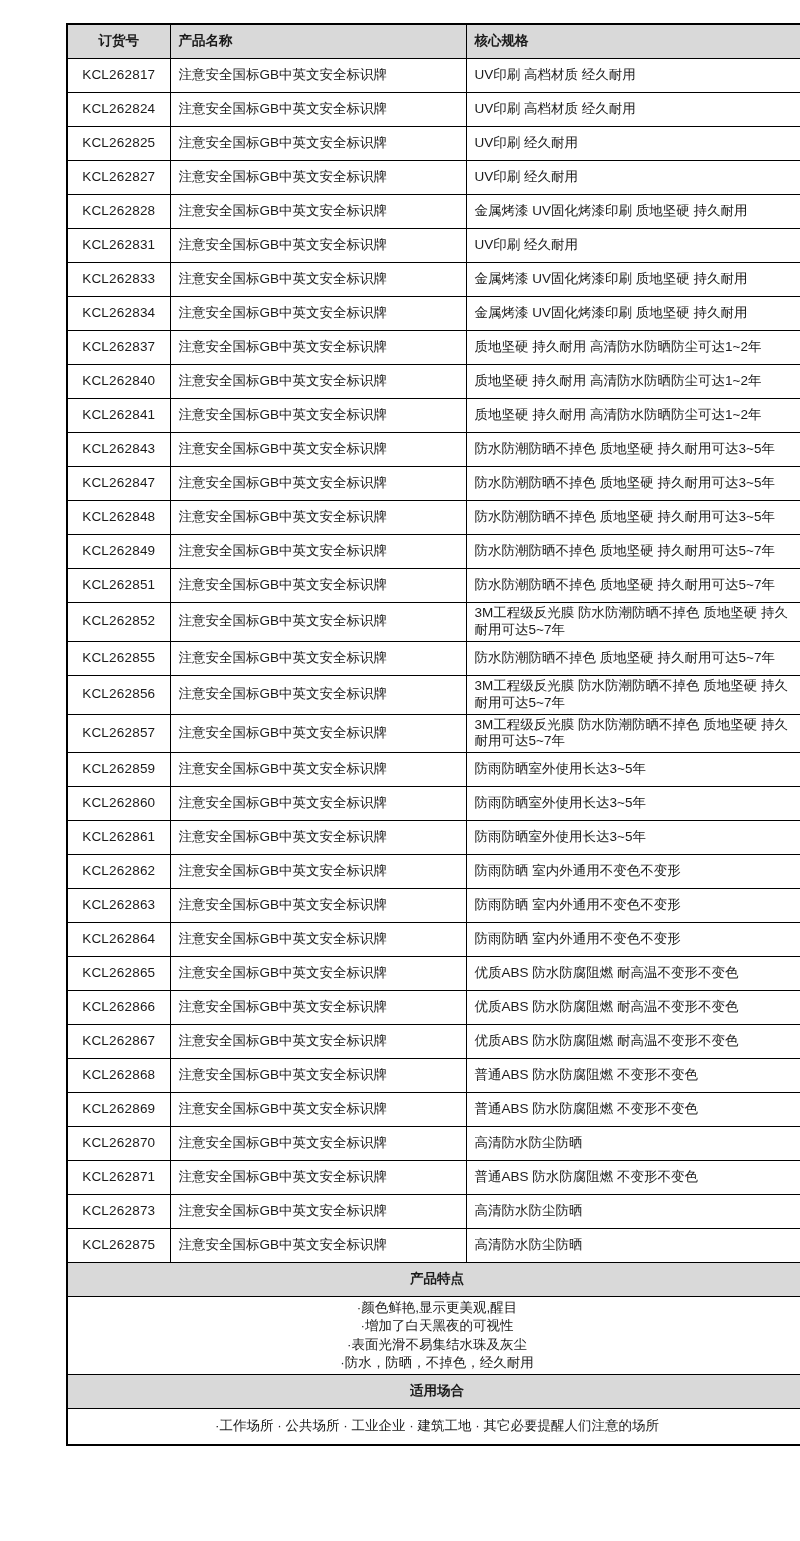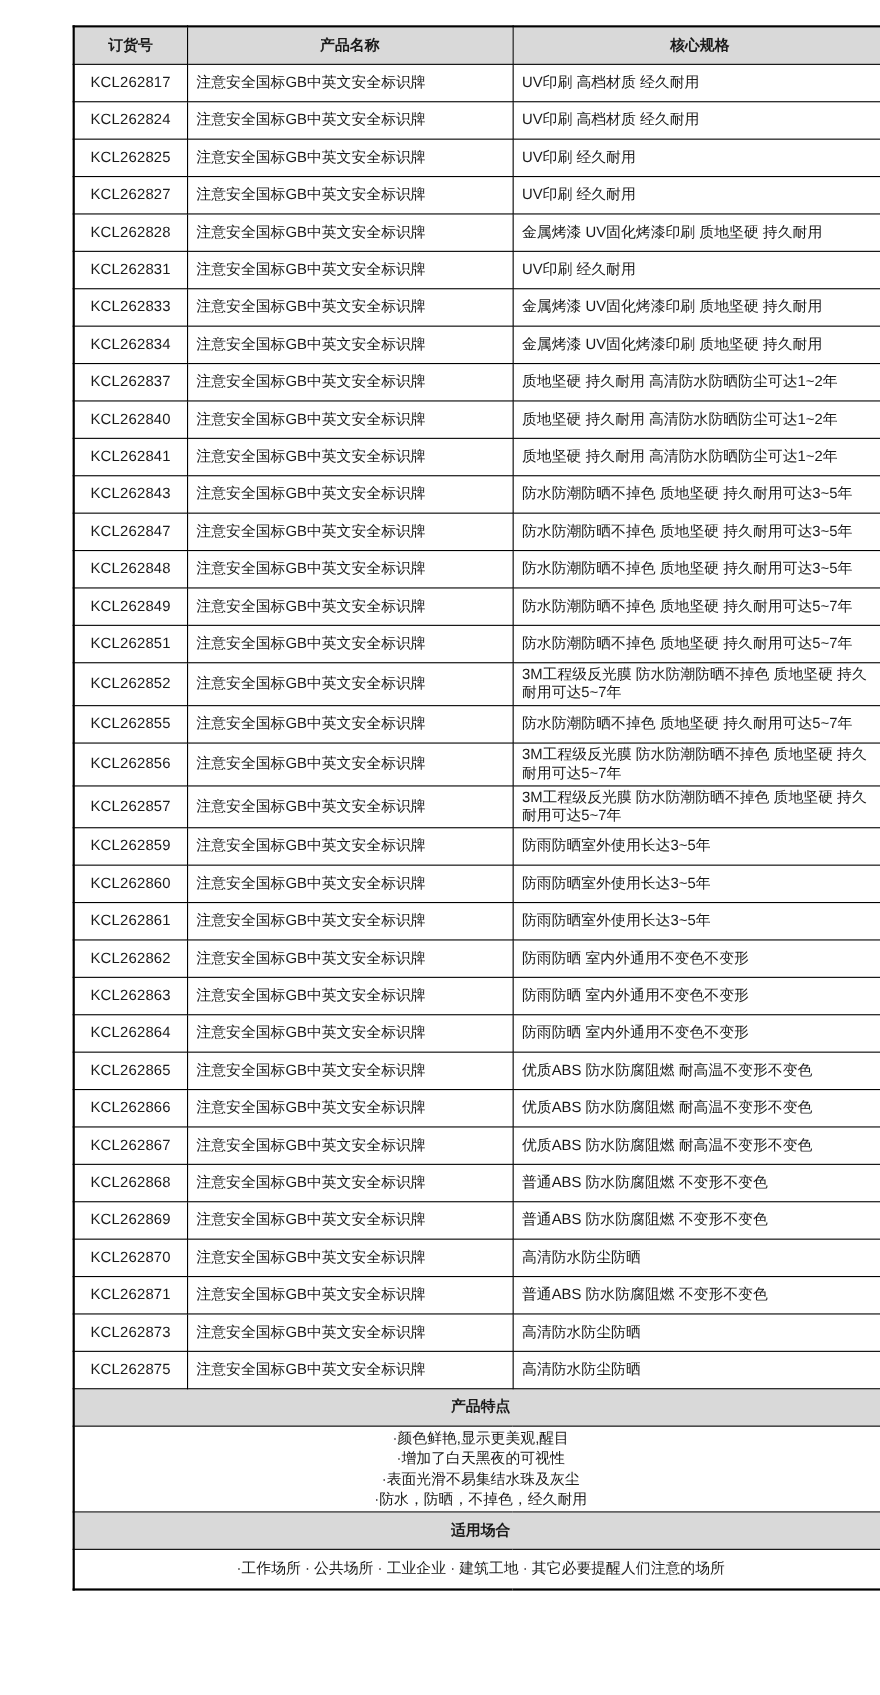--- a/index.html
+++ b/index.html
@@ -18,21 +18,21 @@
     font-size:13.5px;
     line-height:1.25;
     padding:2px 8px;
     vertical-align:middle;
     overflow:hidden;
   }
   col.c1{width:103px;}
   col.c2{width:296px;}
   col.c3{width:341px;}
   th{
-    height:29px;font-weight:bold;text-align:center;
+    height:29px;font-weight:bold;text-align:left;
   }
   th.center{text-align:center;}
   td{height:29px;}
   td.c-code{text-align:center;letter-spacing:0.2px;}
   td.c-name,td.c-spec{text-align:left;}
   tr.header-row th{background:var(--hdr,#d9d9d9);}
   td.section-title{
     background:var(--hdr,#d9d9d9);
     font-weight:bold;text-align:center;height:29px;font-size:14px;margin-left:48px;
   }

